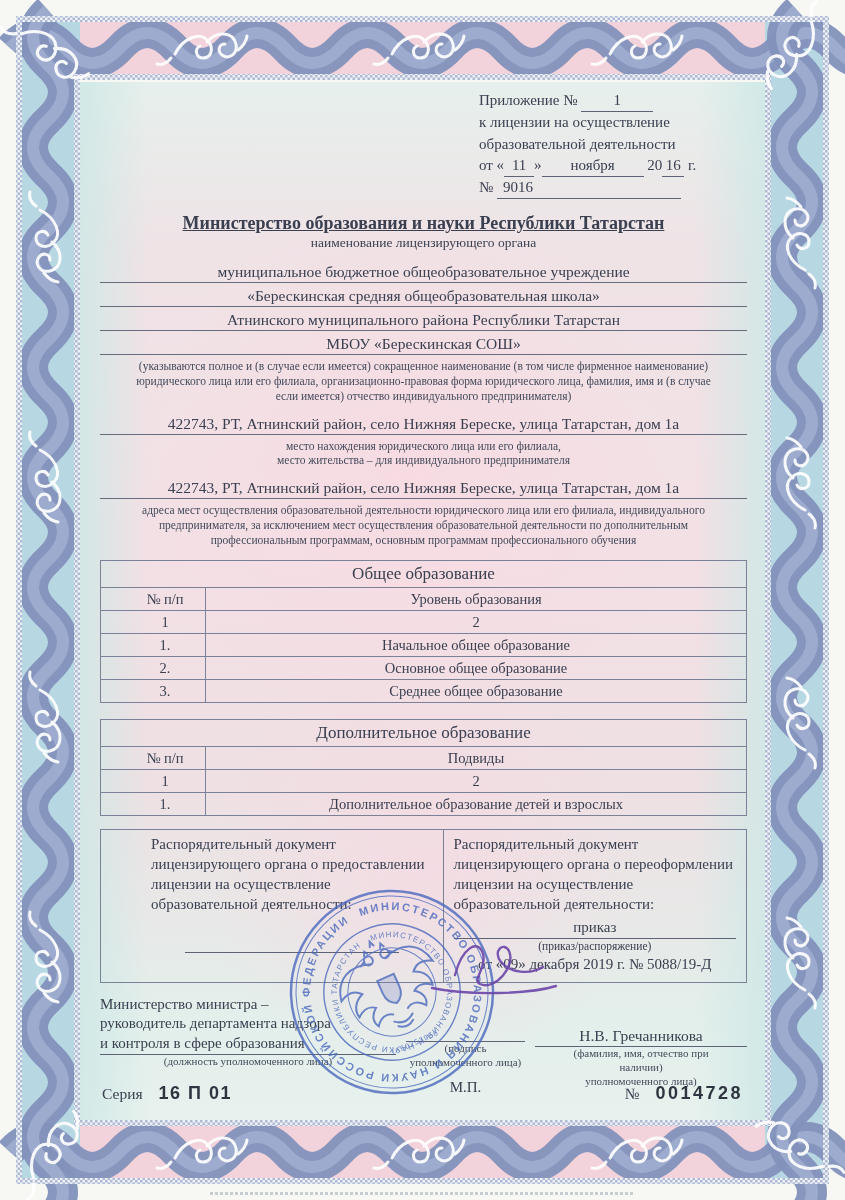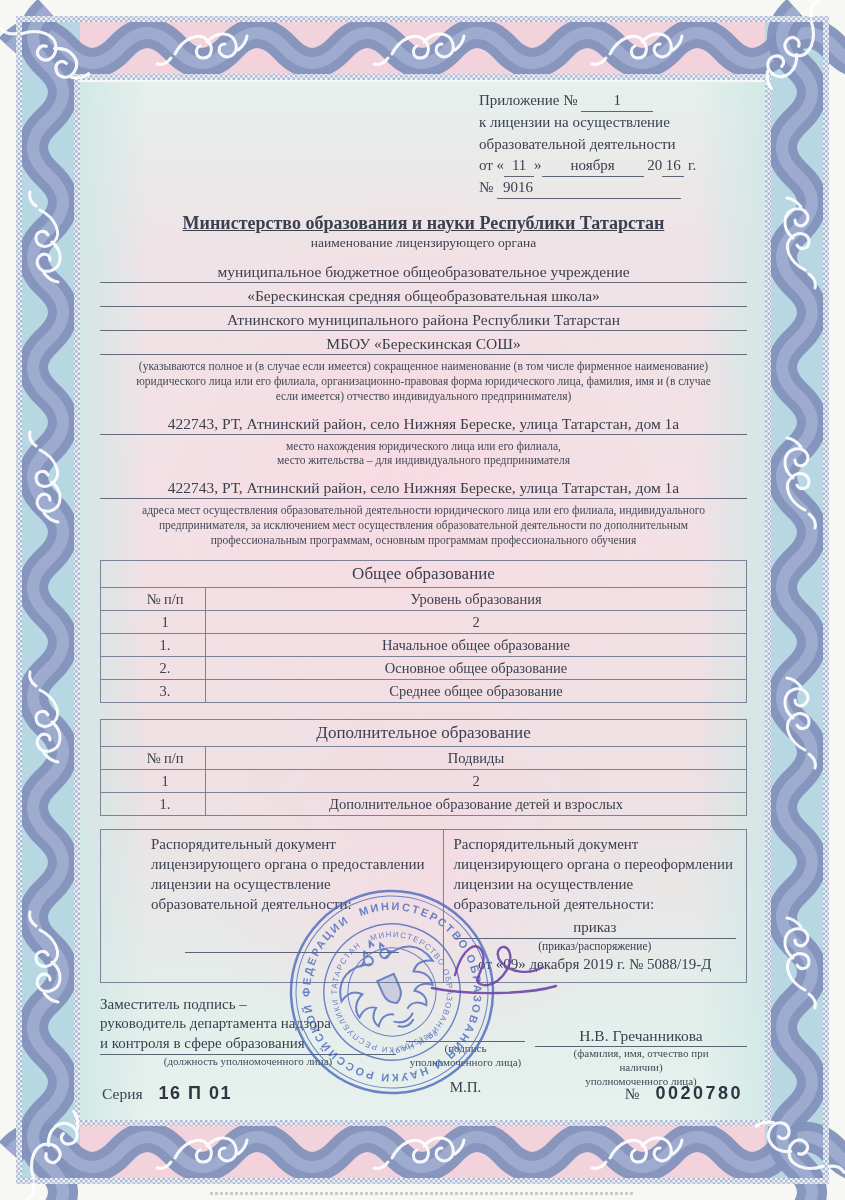--- a/index.html
+++ b/index.html
@@ -232,21 +232,21 @@
       <div class="cell">
         <div>Распорядительный документ лицензирующего органа о переоформлении лицензии на осуществление образовательной деятельности:</div>
         <div class="order-val">приказ</div>
         <div class="order-cap">(приказ/распоряжение)</div>
         <div class="order-date">от «09» декабря 2019 г. № 5088/19-Д</div>
       </div>
     </div>
 
     <div class="sig">
       <div class="sig-left">
-        <div>Заместитель подпись –</div>
+        <div>Министерство министра –</div>
         <div>руководитель департамента надзора</div>
         <div class="last">и контроля в сфере образования</div>
         <div class="cap">(должность уполномоченного лица)</div>
       </div>
       <div class="sig-mid">
         <div class="sig-line"></div>
         <div class="cap">(подпись</div>
         <div class="cap">уполномоченного лица)</div>
         <div class="mp">М.П.</div>
       </div>
@@ -258,21 +258,21 @@
       </div>
     </div>
 
     <div class="serial">
       <div class="grp">
         <span class="lbl">Серия</span>
         <span class="val">16 П 01</span>
       </div>
       <div class="grp">
         <span class="lbl">№</span>
-        <span class="val" style="letter-spacing:2.5px">0020780</span>
+        <span class="val" style="letter-spacing:2.5px">0014728</span>
       </div>
     </div>
   </div>
 
   <svg class="overlay-svg" width="845" height="1200" aria-hidden="true">
     <defs>
       <path id="arcOut" d="M0,-82 A82,82 0 1,1 -0.01,-82" fill="none"></path>
       <path id="arcIn" d="M0,-55 A55,55 0 1,1 -0.01,-55" fill="none"></path>
     </defs>
     <g transform="translate(392,992) rotate(-24)" opacity="0.8" fill="none" stroke="#4a68bd" style="mix-blend-mode:multiply">

